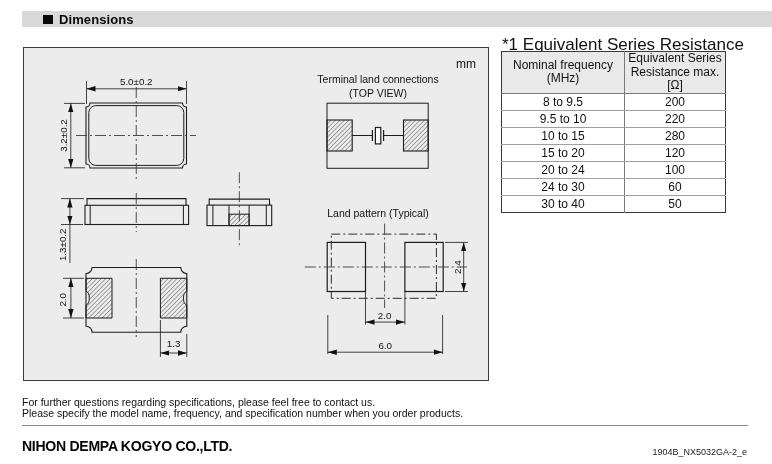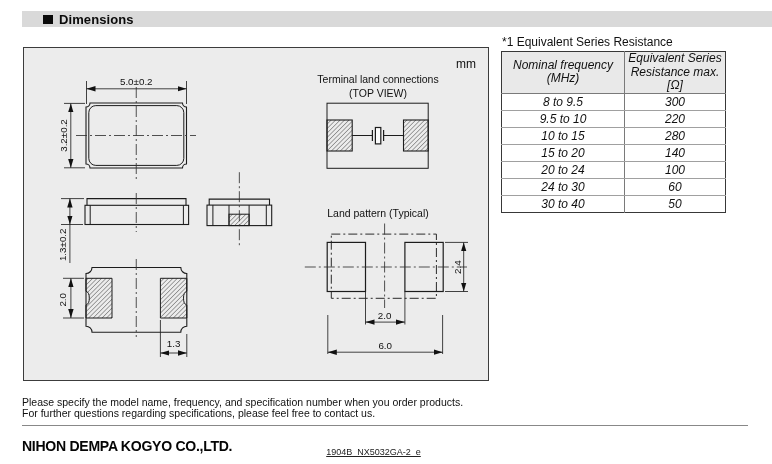--- a/index.html
+++ b/index.html
@@ -7,36 +7,36 @@
        font-family:"Liberation Sans",sans-serif;-webkit-font-smoothing:antialiased;}
   .abs{position:absolute;}
   
   .section-bar{left:22px;top:11px;width:769px;height:16px;background:#d9d9d9;}
   .section-bar .sq{position:absolute;left:21px;top:3.5px;width:9.5px;height:9.5px;background:#0a0a0a;}
   .section-bar .ttl{position:absolute;left:37px;top:0.5px;font-size:13px;font-weight:bold;color:#0a0a0a;
                     letter-spacing:0.1px;white-space:nowrap;}
   
   .panel{left:23px;top:38px;width:464px;height:332px;background:#ececec;border:1px solid #3c3c3c;margin-top:9px;}
   
-  .esr-caption{left:502px;top:35px;font-size:12px;color:#111;white-space:nowrap;}
+  .esr-caption{left:502px;top:35px;font-size:17px;color:#111;white-space:nowrap;}
   .esr-table{left:501px;top:51px;width:225px;border-collapse:collapse;table-layout:fixed;
-             font-size:12px;color:#111;font-style:italic;}
+             font-size:12px;color:#111;}
   .esr-table td,.esr-table th{text-align:center;vertical-align:middle;padding:0;font-weight:normal;}
   .esr-table{border:1.6px solid #383838;}
   .esr-table th{background:#e9e9e9;height:32px;line-height:13.5px;border-bottom:1.2px solid #7a7a7a;}
   .esr-table td{height:16.1px;border-bottom:1px solid #a0a0a0;}
   .esr-table tr:last-child td{border-bottom:none;text-align:center;}
   .esr-table .c1{border-right:1.4px solid #7a7a7a;width:122px;}
   
   .notes{left:22px;top:397px;font-size:10.5px;line-height:10.6px;color:#111;white-space:nowrap;}
   
   .footer-rule{left:22px;top:425px;width:726px;height:0;border-top:1px solid #888;}
   .company{left:22px;top:438px;font-size:14.5px;font-weight:bold;color:#050505;letter-spacing:-0.3px;
            transform:scaleX(0.97);transform-origin:left;white-space:nowrap;}
-  .docnum{left:0px;top:447px;width:747px;text-align:center;font-size:9px;color:#222;white-space:nowrap;text-decoration:underline;}
+  .docnum{left:0px;top:447px;width:747px;text-align:right;font-size:9px;color:#222;white-space:nowrap;}
   svg text{font-family:"Liberation Sans",sans-serif;fill:#111;}
   svg .dim{font-size:9.8px;}
   svg .sub{font-size:10.5px;}
   svg .unit{font-size:12px;}
 </style>
 </head>
 <body>
 
 <div class="abs section-bar">
   <span class="sq"></span>
@@ -181,49 +181,49 @@
 <div class="abs esr-caption">*1 Equivalent Series Resistance</div>
 
 <table class="abs esr-table">
   <tbody>
   <tr>
     <th class="c1"><span>Nominal frequency</span><br><span>(MHz)</span></th>
     <th><span>Equivalent Series</span><br><span>Resistance max. [Ω]</span></th>
   </tr>
   <tr>
         <td class="c1">8 to 9.5</td>
-        <td>300</td>
+        <td>200</td>
       </tr>
   <tr>
         <td class="c1">9.5 to 10</td>
         <td>220</td>
       </tr>
   <tr>
         <td class="c1">10 to 15</td>
         <td>280</td>
       </tr>
   <tr>
         <td class="c1">15 to 20</td>
-        <td>140</td>
+        <td>120</td>
       </tr>
   <tr>
         <td class="c1">20 to 24</td>
         <td>100</td>
       </tr>
   <tr>
         <td class="c1">24 to 30</td>
         <td>60</td>
       </tr>
   <tr>
         <td class="c1">30 to 40</td>
         <td>50</td>
       </tr>
   </tbody>
 </table>
 
 <div class="abs notes">
+  <div>For further questions regarding specifications, please feel free to contact us.</div>
   <div>Please specify the model name, frequency, and specification number when you order products.</div>
-  <div>For further questions regarding specifications, please feel free to contact us.</div>
 </div>
 
 <div class="abs footer-rule"></div>
 <div class="abs company">NIHON DEMPA KOGYO CO.,LTD.</div>
 <div class="abs docnum">1904B_NX5032GA-2_e</div>
 
 </body></html>

